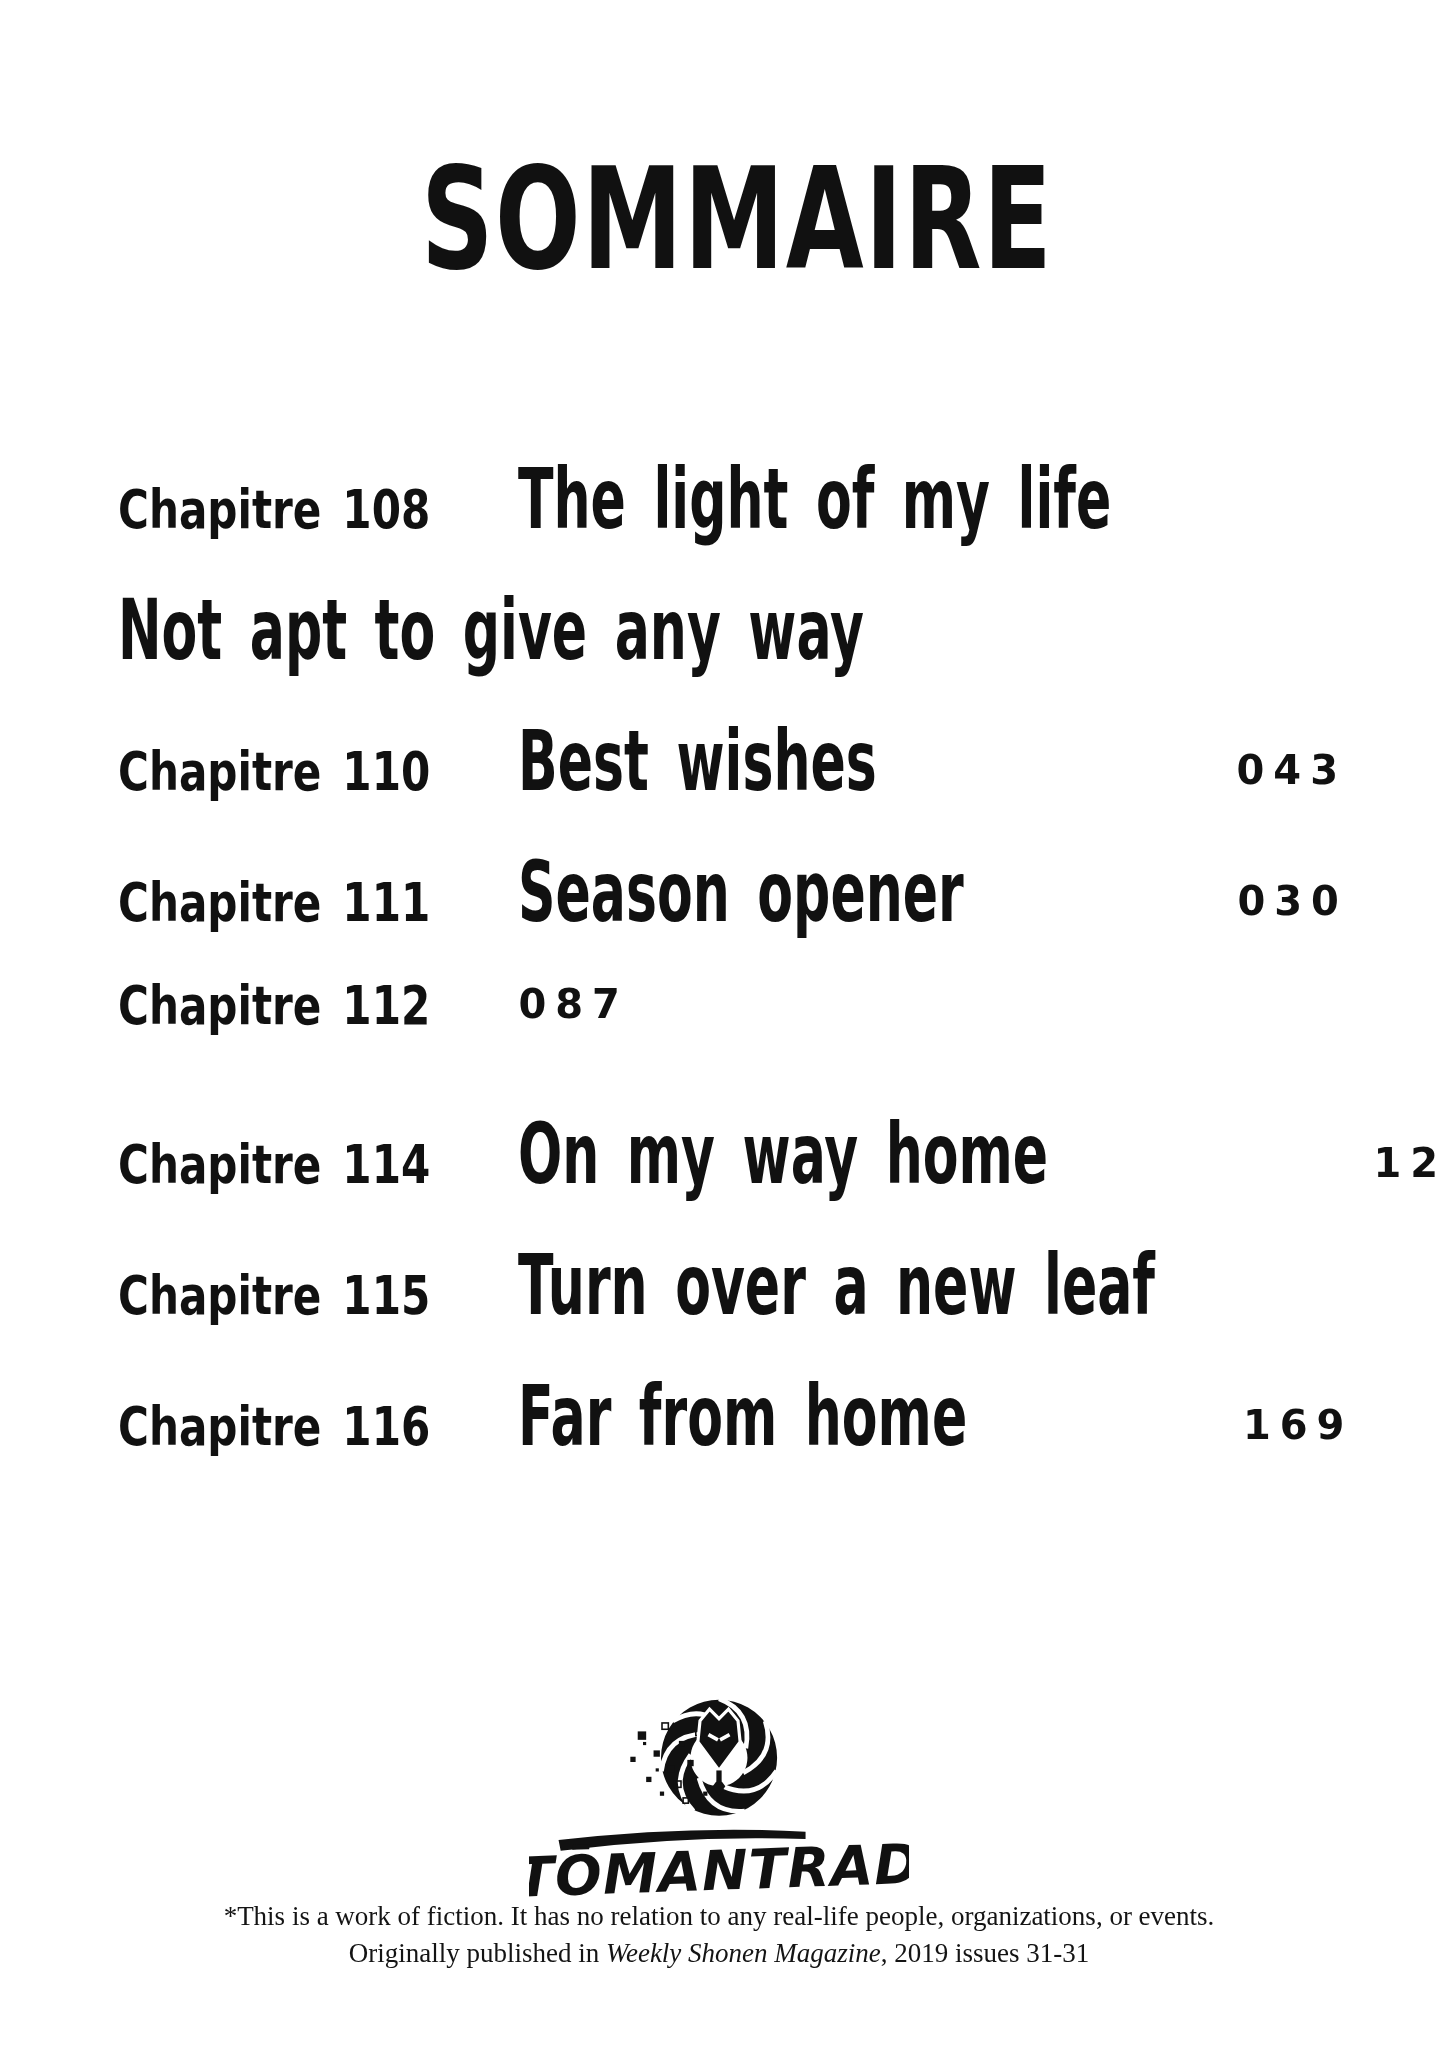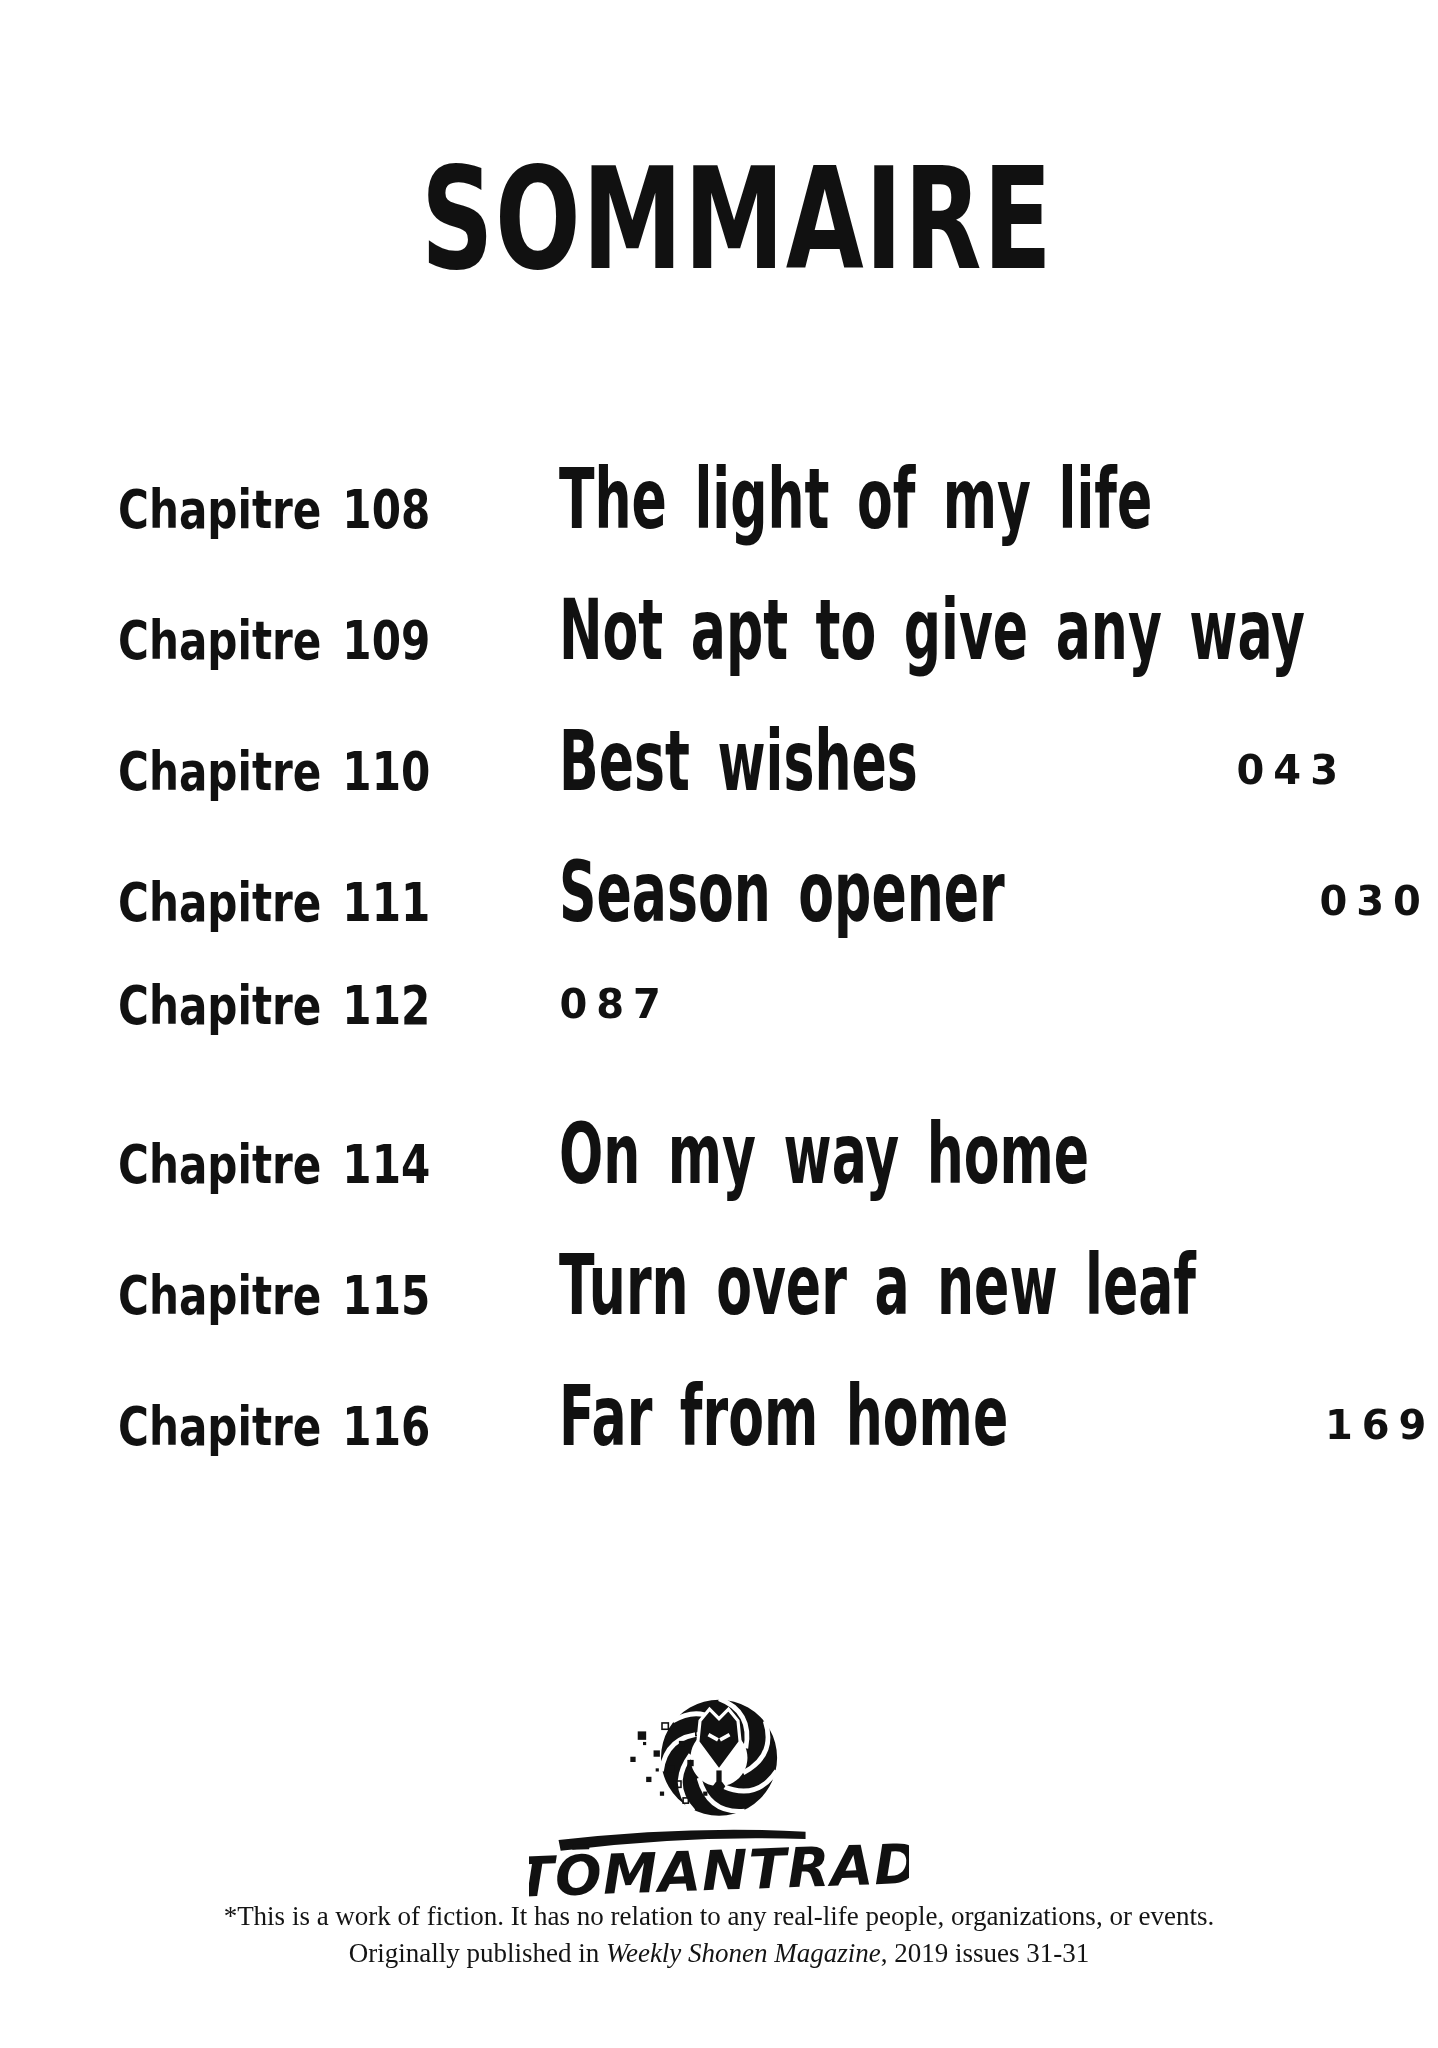--- a/index.html
+++ b/index.html
@@ -33,21 +33,20 @@
   
   .toc-rows {
     position: absolute;
     top: 450px; left: 118px; right: 100px;
   }
   .toc-row {
     height: 131px;
     display: flex;
     align-items: baseline;
     white-space: nowrap;
-    gap: 41px;
   }
   .chapter-label {
     flex: 0 0 362px;
     font-size: 54px;
     font-weight: bold;
     display: inline-block;
   }
   .chapter-label > span {
     display: inline-block;
     transform: scaleX(0.78);
@@ -107,21 +106,20 @@
 
 <div class="toc-rows">
 
   <div class="toc-row">
     <span class="chapter-label"><span>Chapitre 108</span></span>
     <span class="chapter-title"><span>The light of my life</span></span>
 
   </div>
 
   <div class="toc-row">
-    <span class="chapter-label"><span>Chapitre 109</span></span>
     <span class="chapter-title"><span>Not apt to give any way</span></span>
 
   </div>
 
   <div class="toc-row">
     <span class="chapter-label"><span>Chapitre 110</span></span>
     <span class="chapter-title"><span>Best wishes</span></span>
     <span class="chapter-page">043</span>
   </div>
 

